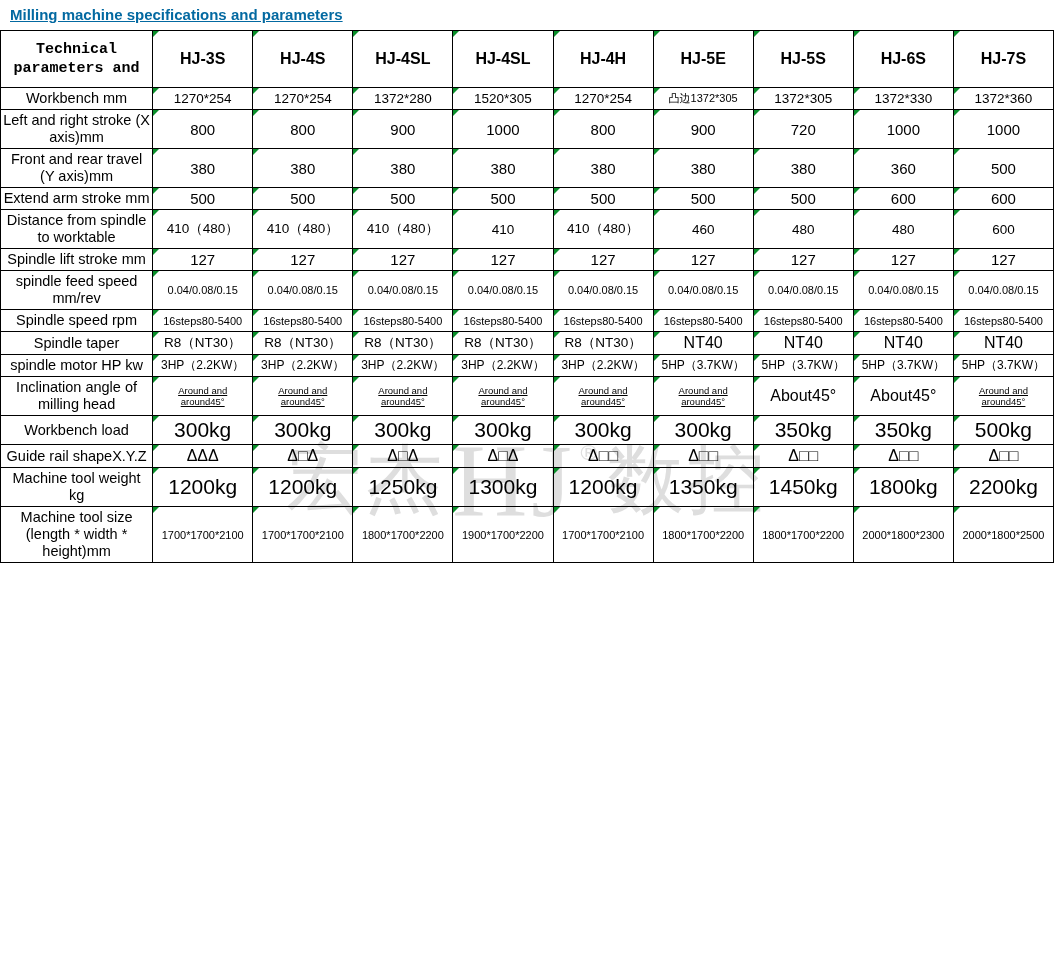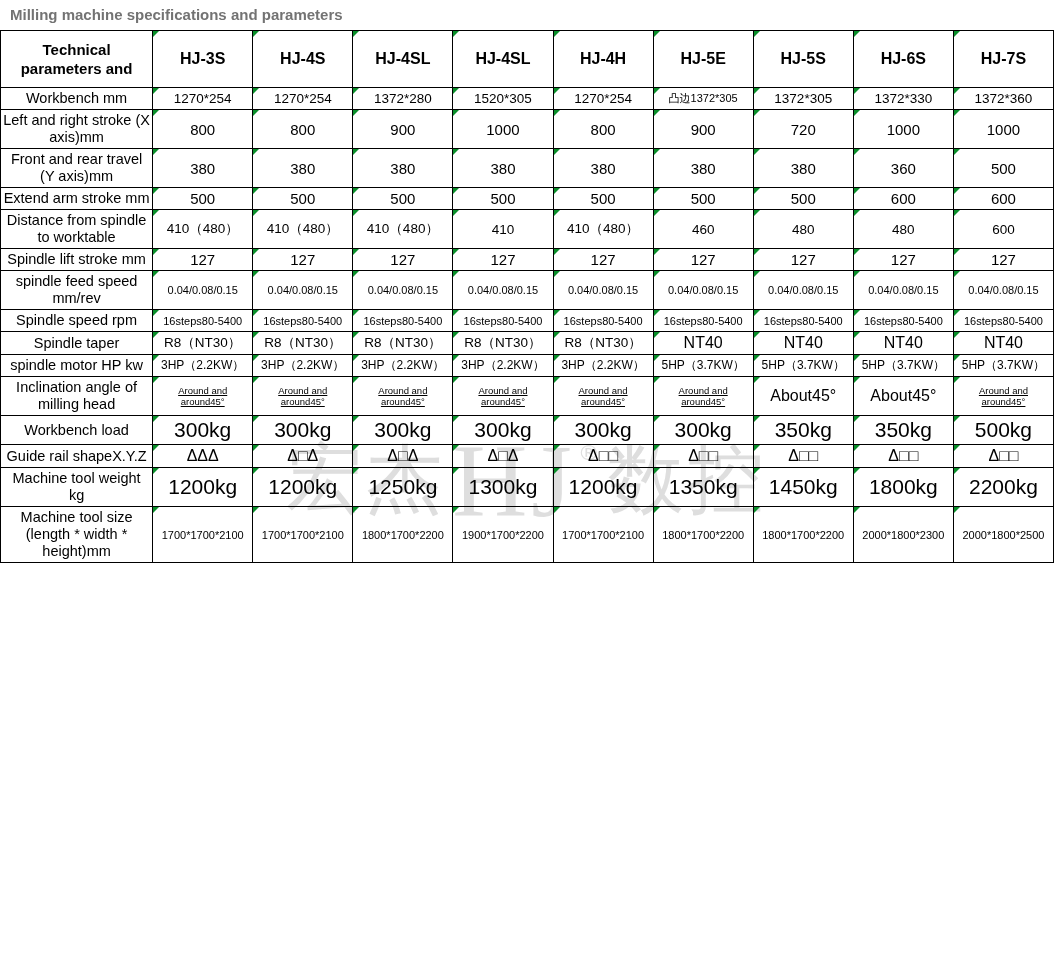--- a/index.html
+++ b/index.html
@@ -118,21 +118,21 @@
     left: -4px;
   }
   .firstcol { width: 152px; }
   .datacol { width: 100px; }
 </style>
 </head>
 <body>
 
 <div id="page">
 
-  <div class="title" style="color: #737373;">Milling machine specifications and parameters</div>
+  <div class="title" style="color: #0369a1; text-decoration: underline;">Milling machine specifications and parameters</div>
 
   <div class="watermark">
     <div class="wm-inner">
       <span>宏杰</span>
       <span class="wm-hj">HJ</span>
       <span class="wm-reg">®</span>
       <span>数控</span>
     </div>
   </div>
 
@@ -144,21 +144,21 @@
         <col class="datacol">
       <col class="datacol">
         <col class="datacol">
         <col class="datacol">
       <col class="datacol">
         <col class="datacol">
         <col class="datacol">
     </colgroup>
     <tbody id="table-body">
         <tr>
-          <td class="corner" style="height: 52px;">Technical parameters and</td>
+          <td class="corner" style="height: 52px; font-family: Liberation Mono, monospace;">Technical parameters and</td>
           <td class="colhead mark">HJ-3S</td>
           <td class="colhead mark">HJ-4S</td>
           <td class="colhead mark">HJ-4SL</td>
           <td class="colhead mark">HJ-4SL</td>
           <td class="colhead mark">HJ-4H</td>
           <td class="colhead mark">HJ-5E</td>
           <td class="colhead mark">HJ-5S</td>
           <td class="colhead mark">HJ-6S</td>
           <td class="colhead mark">HJ-7S</td>
         </tr>

